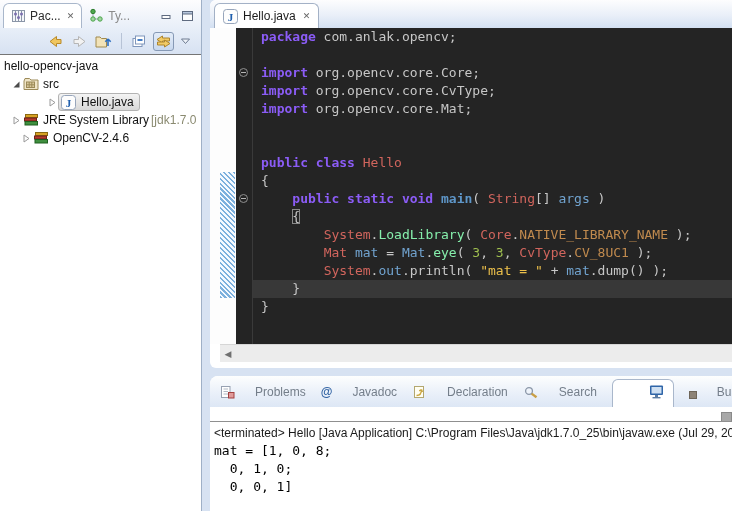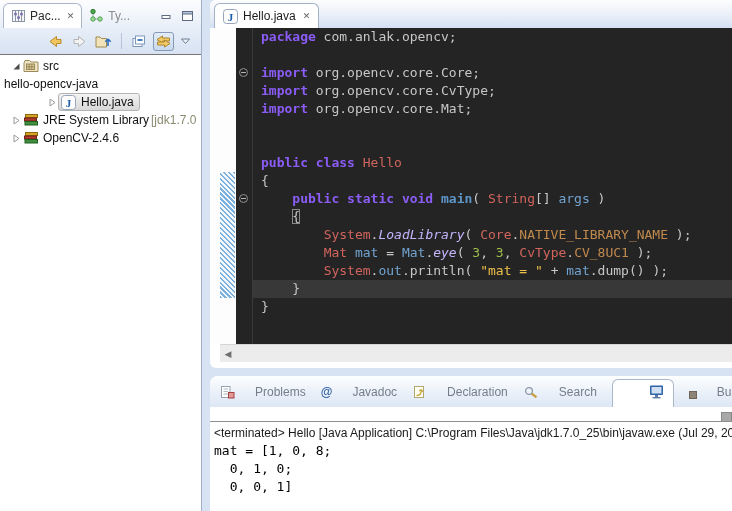--- a/index.html
+++ b/index.html
@@ -61,21 +61,21 @@
   #code-area{flex:1;background:#242424;border-left:1px solid #3a3a3a;
              font-family:"DejaVu Sans Mono","Liberation Mono",monospace;
              font-size:13px;line-height:18px;white-space:pre;color:#c7c7c7;overflow:hidden;}
   .code-line{display:block;height:18px;padding-left:8px;}
   .code-line.current{background:#383838;}
   .tok-k{color:#8b5cf6;font-weight:bold;}
   .tok-d{color:#c7c7c7;}
   .tok-t{color:#d1655d;}
   .tok-v{color:#71a3cf;}
   .tok-m{color:#5e96c8;font-weight:bold;}
-  .tok-sm{color:#c4b5fd;font-style:italic;}
+  .tok-sm{color:#86efac;}
   .tok-c{color:#c08a4e;}
   .tok-s{color:#edc04b;}
   .tok-n{color:#9fbf4f;}
   .tok-box{outline:1px solid #8a8a8a;outline-offset:-1px;}
   #ed-hscroll{position:absolute;left:10px;top:344px;right:0;height:17px;background:#ececec;
               border-top:1px solid #d6d6d6;display:flex;align-items:center;}
   #ed-hscroll .sb-arrow{width:16px;text-align:center;color:#707070;font-size:9px;}
 
   
   #console-panel{position:absolute;left:210px;top:376px;width:522px;height:135px;background:#fff;
@@ -187,44 +187,44 @@
         <div class="tb-btn">
           <span class="icon">
             <svg width="11" height="8">
               <path d="M1.5 2 L9.5 2 L5.5 6.5 Z" fill="#eef2f8" stroke="#6c7a90"></path>
             </svg>
           </span>
         </div>
       </div>
   </div>
   <div id="pe-tree">
+      <div class="tree-row" style="padding-left: 2px;">
+        <span class="" style="display: flex; align-items: center;">
+          <span class="tree-label">hello-opencv-java</span>
+        </span>
+      </div>
       <div class="tree-row" style="padding-left: 10px;">
         <span class="tree-arrow">
           <svg width="9" height="9">
             <path d="M7.5 1.5 L7.5 7.5 L1.5 7.5 Z" fill="#4b4b4b"></path>
           </svg>
         </span>
         <span class="" style="display: flex; align-items: center;">
           <span class="tree-icon">
             <svg width="16" height="14">
               <path d="M1 4 L1 12.5 L15 12.5 L15 3 L8 3 L6.5 1.5 L2 1.5 Z" fill="#efe4c6" stroke="#9c8a58"></path>
               <rect x="3.5" y="5" width="8" height="5.5" fill="#d9c79a" stroke="#9c8a58"></rect>
               <line x1="6.2" y1="5" x2="6.2" y2="10.5" stroke="#9c8a58"></line>
               <line x1="8.8" y1="5" x2="8.8" y2="10.5" stroke="#9c8a58"></line>
               <line x1="3.5" y1="7.8" x2="11.5" y2="7.8" stroke="#9c8a58"></line>
             </svg>
           </span>
           <span class="tree-label">src</span>
         </span>
       </div>
-      <div class="tree-row" style="padding-left: 2px;">
-        <span class="" style="display: flex; align-items: center;">
-          <span class="tree-label">hello-opencv-java</span>
-        </span>
-      </div>
       <div class="tree-row" style="padding-left: 46px;">
         <span class="tree-arrow">
           <svg width="9" height="9">
             <path d="M2 1 L7 4.5 L2 8 Z" fill="#fdfdfd" stroke="#9a9a9a"></path>
           </svg>
         </span>
         <span class="tree-sel" style="display: flex; align-items: center;">
           <span class="tree-icon">
             <svg width="15" height="15">
               <rect x="0.5" y="0.5" width="14" height="14" rx="3" fill="#fdfdfd" stroke="#97a5bb"></rect>
@@ -245,21 +245,21 @@
             <svg width="16" height="14">
               <rect x="2.5" y="1.5" width="12" height="3" fill="#d8a223" stroke="#8a6a12"></rect>
               <rect x="1.5" y="5" width="12" height="3" fill="#b23b2e" stroke="#6f1f16"></rect>
               <rect x="2" y="8.5" width="12.5" height="3.5" fill="#3f8f3f" stroke="#1f5f1f"></rect>
             </svg>
           </span>
           <span class="tree-label">JRE System Library </span>
           <span class="decoration">[jdk1.7.0</span>
         </span>
       </div>
-      <div class="tree-row" style="padding-left: 10px;">
+      <div class="tree-row" style="padding-left: 20px;">
         <span class="tree-arrow">
           <svg width="9" height="9">
             <path d="M2 1 L7 4.5 L2 8 Z" fill="#fdfdfd" stroke="#9a9a9a"></path>
           </svg>
         </span>
         <span class="" style="display: flex; align-items: center;">
           <span class="tree-icon">
             <svg width="16" height="14">
               <rect x="2.5" y="1.5" width="12" height="3" fill="#d8a223" stroke="#8a6a12"></rect>
               <rect x="1.5" y="5" width="12" height="3" fill="#b23b2e" stroke="#6f1f16"></rect>

